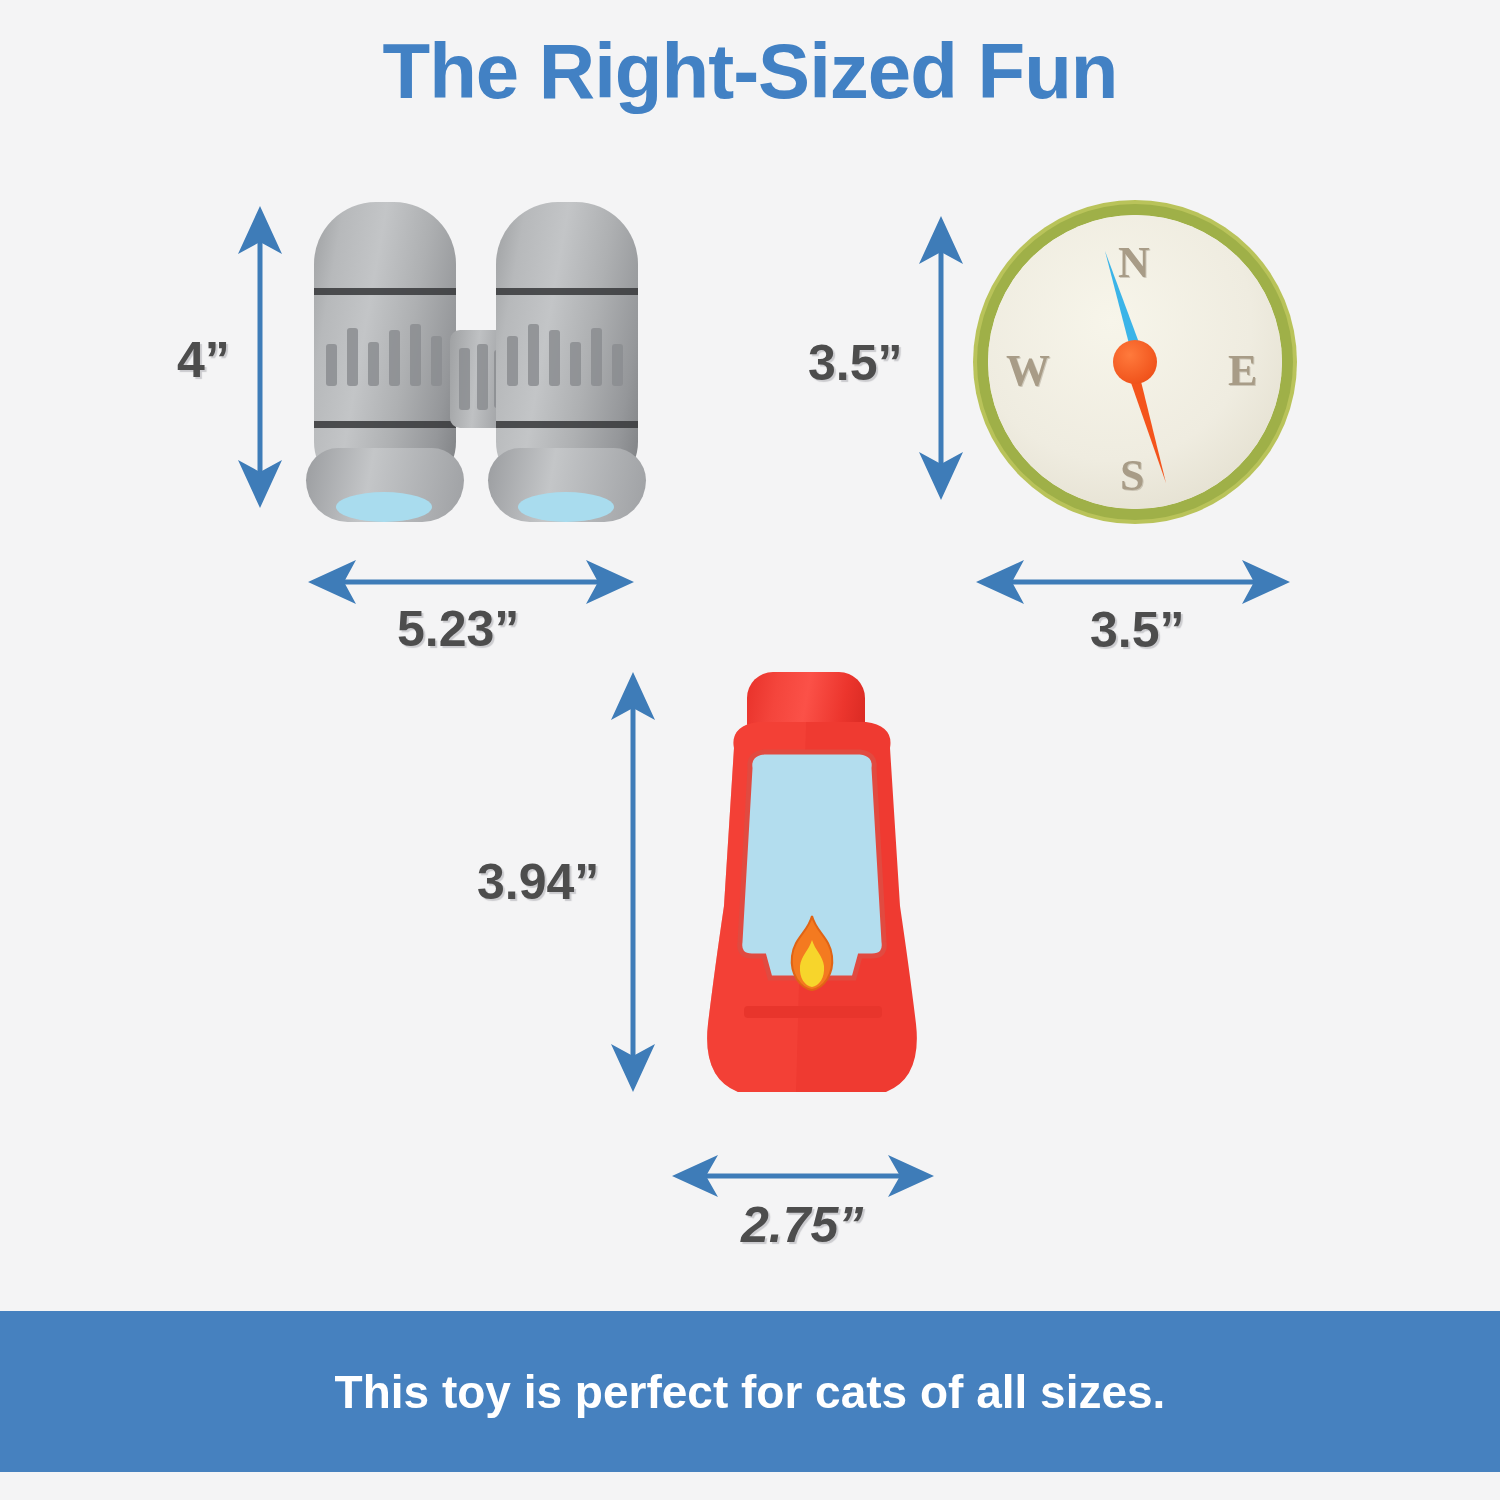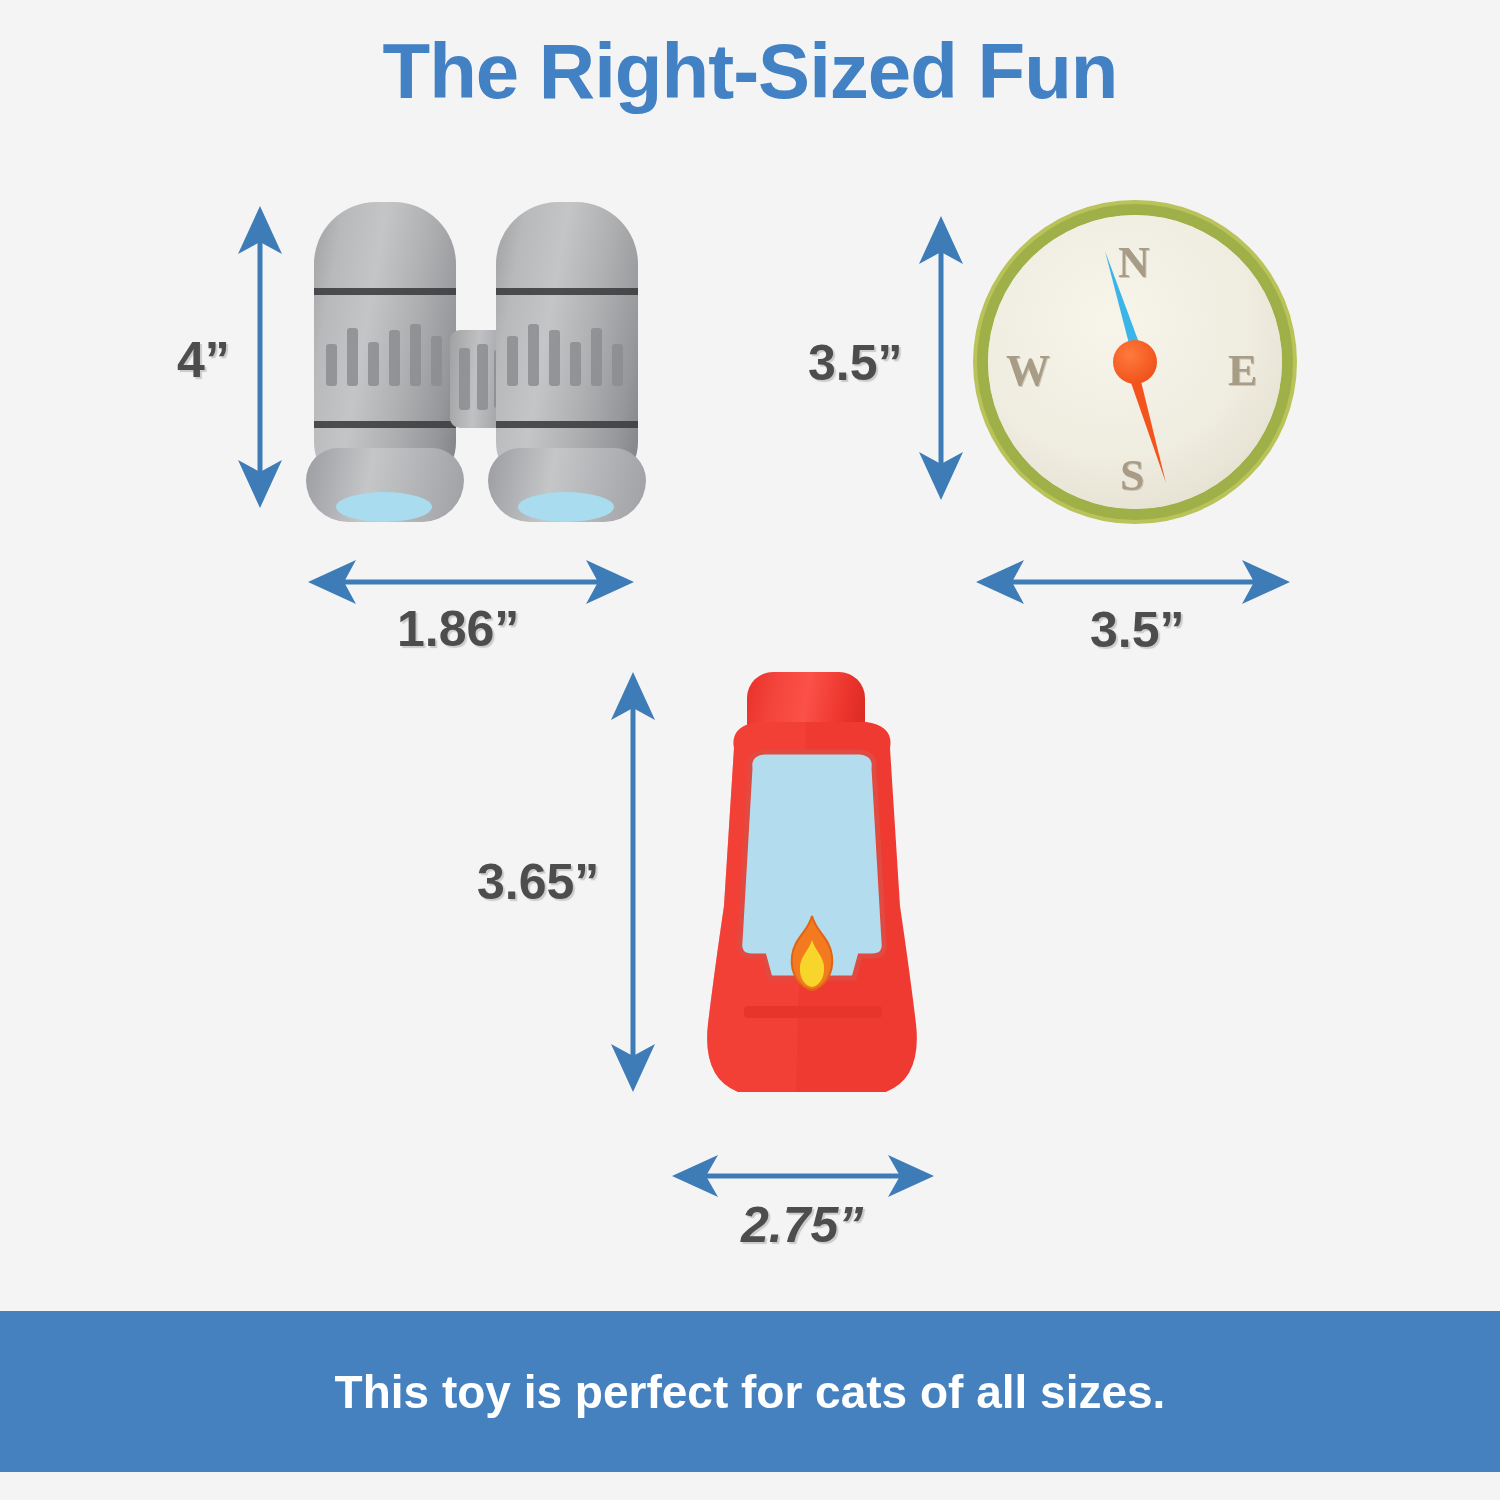--- a/index.html
+++ b/index.html
@@ -186,21 +186,21 @@
       <div class="bino-rib" style="left:312px; top:148px; height:42px;"></div>
       <div class="bino-cuff" style="left:188px; top:252px;"></div>
       <div class="bino-lens" style="left:218px; top:296px;"></div>
     </div>
 
     <svg class="arrow-h" style="left:300px; top:552px;" width="342" height="60" viewBox="0 0 342 60">
       <line x1="40" y1="30" x2="302" y2="30" stroke="#3e7cb8" stroke-width="5"></line>
       <polygon points="8,30 56,8 44,30 56,52" fill="#3e7cb8"></polygon>
       <polygon points="334,30 286,8 298,30 286,52" fill="#3e7cb8"></polygon>
     </svg>
-    <div class="dim-label" style="left:397px; top:600px;">1.86”</div>
+    <div class="dim-label" style="left:397px; top:600px;">5.23”</div>
   </div>
 
   <div>
 
     <svg class="arrow-v" style="left:910px; top:210px;" width="62" height="296" viewBox="0 0 62 296">
       <line x1="31" y1="38" x2="31" y2="258" stroke="#3e7cb8" stroke-width="5"></line>
       <polygon points="31,6 53,54 31,42 9,54" fill="#3e7cb8"></polygon>
       <polygon points="31,290 53,242 31,254 9,242" fill="#3e7cb8"></polygon>
     </svg>
     <div class="dim-label" style="left:808px; top:334px;">3.5”</div>
@@ -229,21 +229,21 @@
     <div class="dim-label" style="left:1090px; top:601px;">3.5”</div>
   </div>
 
   <div>
 
     <svg class="arrow-v" style="left:602px; top:666px;" width="62" height="432" viewBox="0 0 62 432">
       <line x1="31" y1="38" x2="31" y2="394" stroke="#3e7cb8" stroke-width="5"></line>
       <polygon points="31,6 53,54 31,42 9,54" fill="#3e7cb8"></polygon>
       <polygon points="31,426 53,378 31,390 9,378" fill="#3e7cb8"></polygon>
     </svg>
-    <div class="dim-label" style="left:477px; top:853px;">3.65”</div>
+    <div class="dim-label" style="left:477px; top:853px;">3.94”</div>
 
     <div id="lantern" style="left:672px; top:672px; width:280px; height:430px;">
 
       <div class="lant-body" style="left:75px; top:0px; width:118px; height:58px; border-radius:26px 26px 6px 6px;"></div>
 
       <svg style="position:absolute; left:0; top:34px;" width="280" height="396" viewBox="0 0 280 396">
         <path d="M62,42 Q58,20 86,16 L194,16 Q222,20 218,42
                  L228,200 Q238,268 244,318
                  Q250,372 214,386 L66,386
                  Q30,372 36,318 Q42,268 52,200 Z" fill="#ef3a31"></path>

